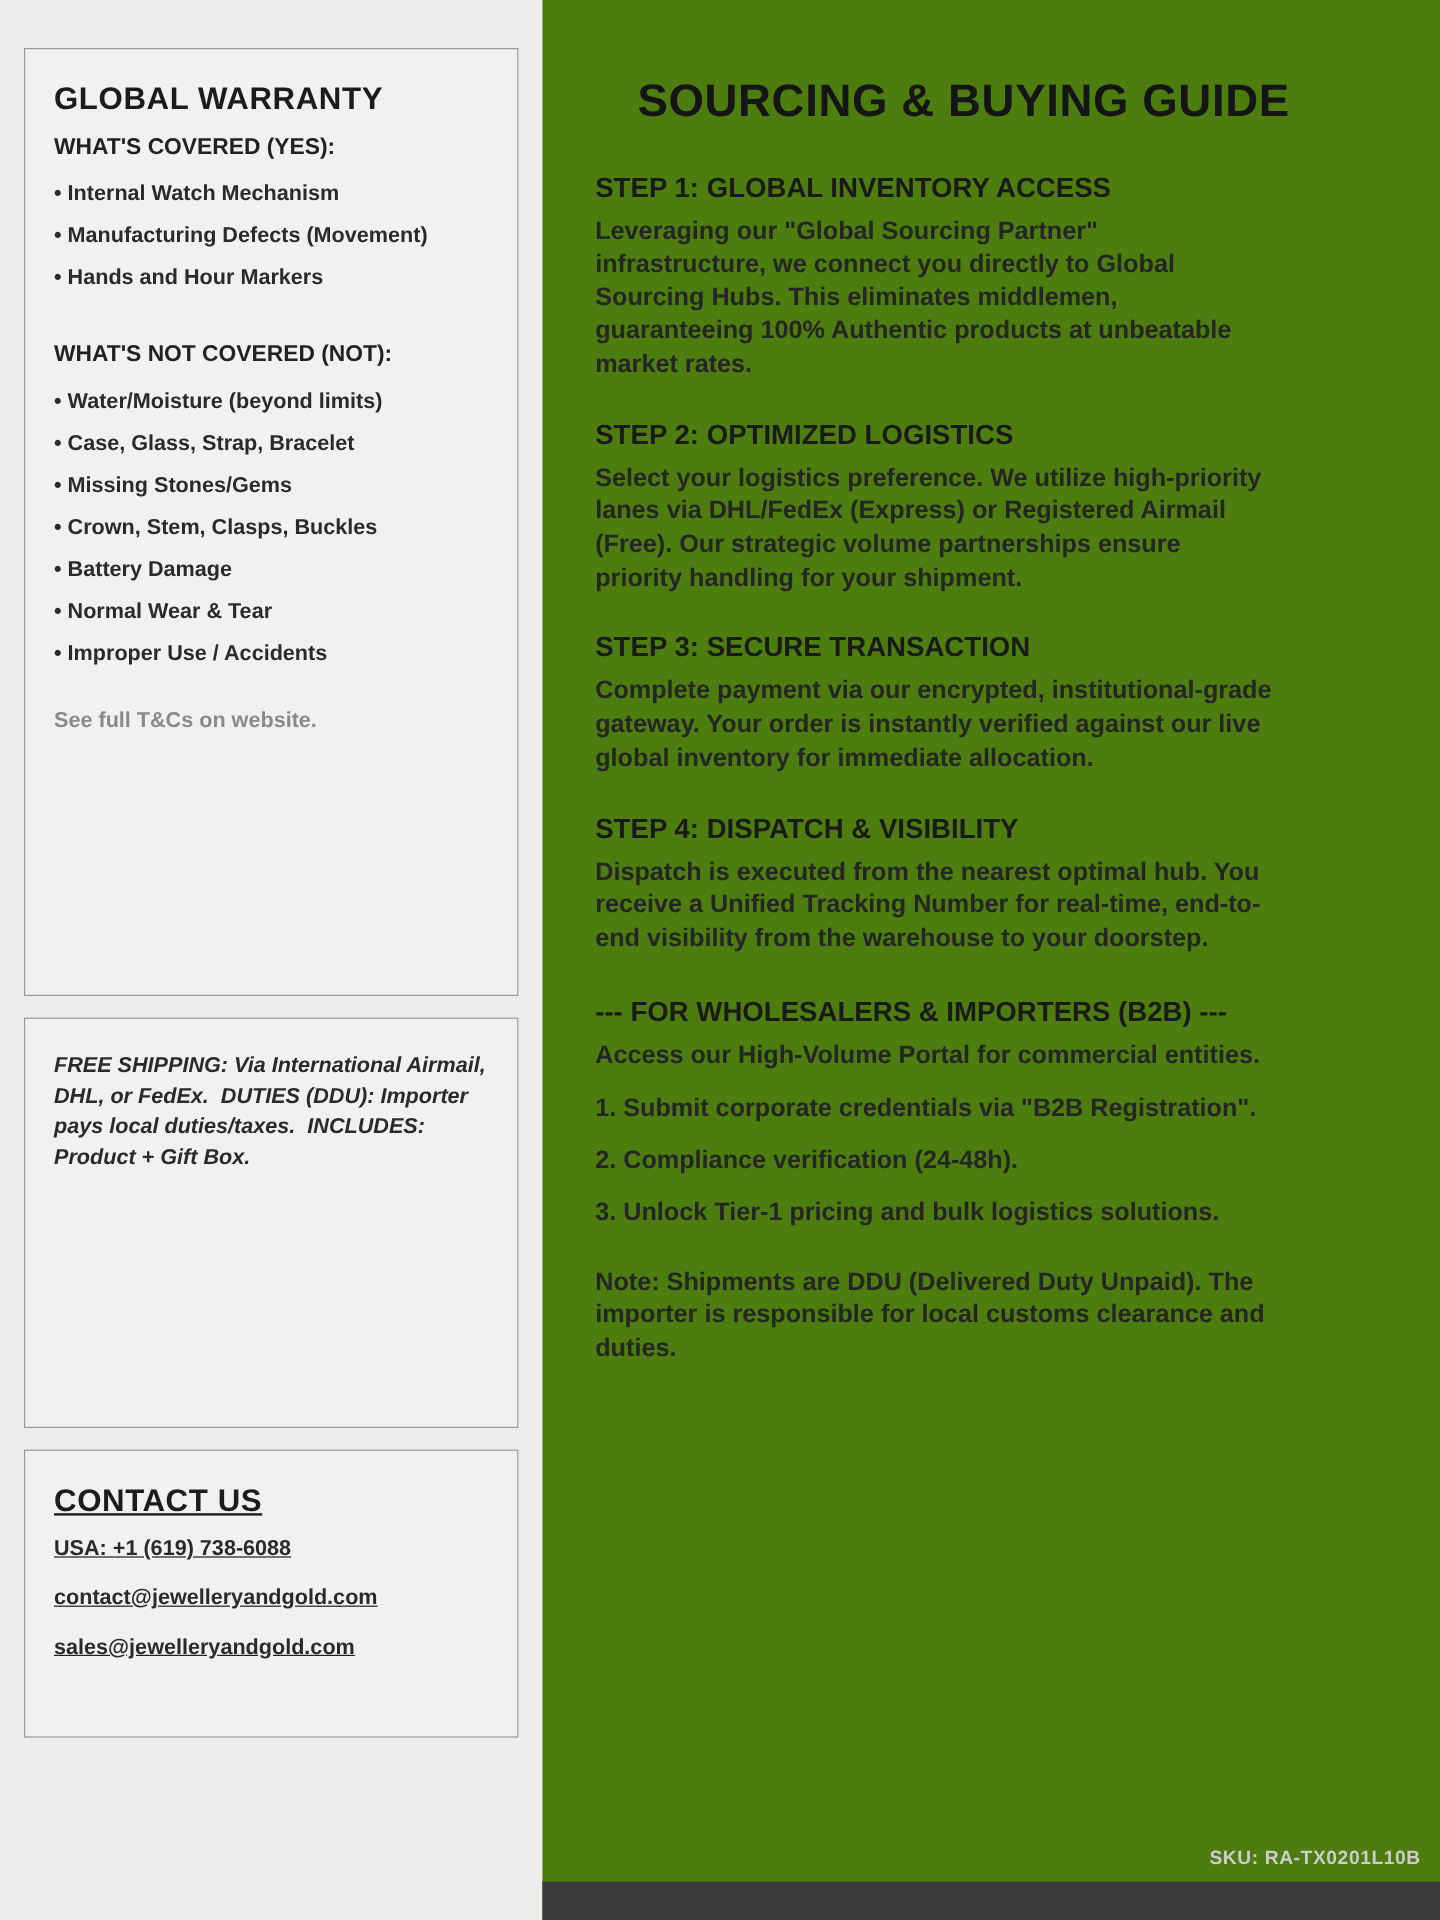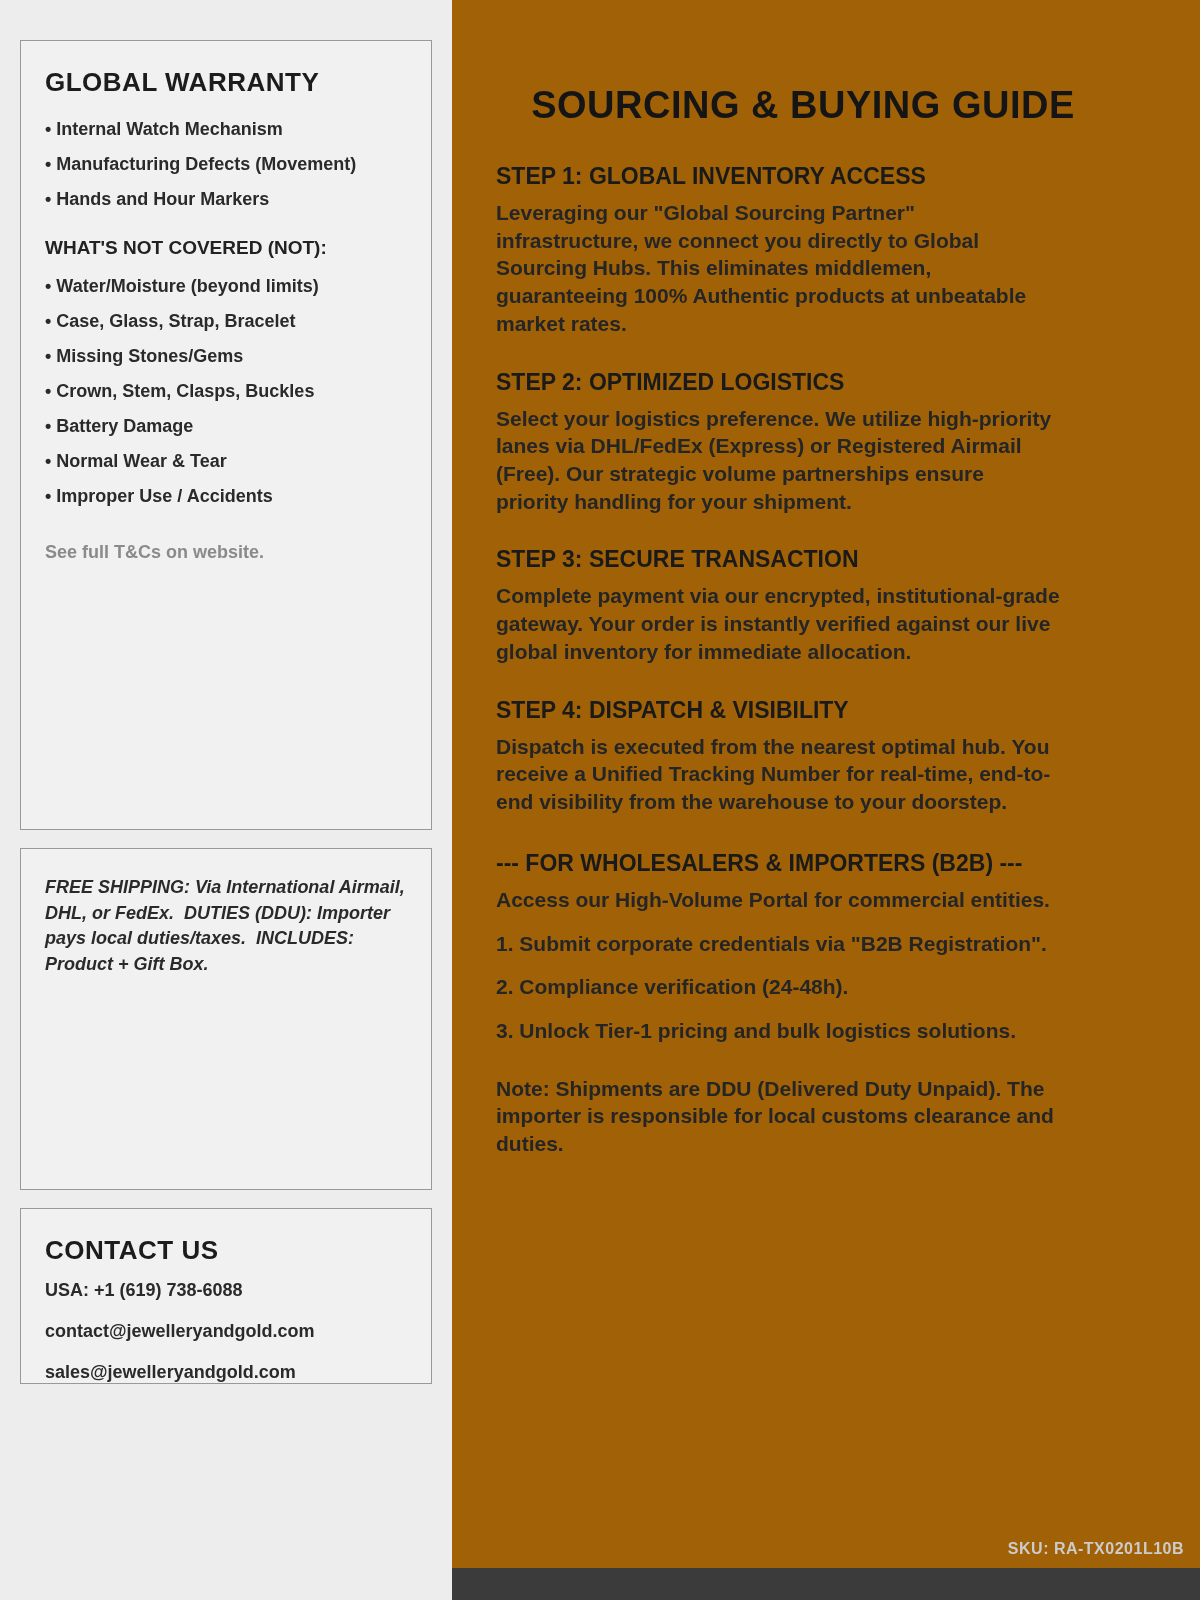--- a/index.html
+++ b/index.html
@@ -23,36 +23,36 @@
     padding: 40px 20px 0 20px;
   }
   .box {
     background: #f1f1f1;
     border: 1px solid #999999;
     padding: 26px 24px;
     margin-bottom: 18px;
   }
   .box-warranty { height: 790px; }
   .box-terms    { height: 342px; }
-  .box-contact  { height: 176px; }
+  .box-contact  { height: 240px; text-decoration: underline; }
 
   .box-title {
     font-size: 26px;
     font-weight: 800;
     letter-spacing: 0.5px;
     color: #1c1c1c;
     margin-bottom: 14px;
   }
   .sub-heading {
     font-size: 19px;
     font-weight: 800;
     color: #222222;
     margin-bottom: 10px;
   }
-  .sub-heading.not-covered { margin-top: 20px; }
+  .sub-heading.not-covered { margin-top: 36px; }
   .bullet-list { list-style: none; }
   .bullet-list li {
     font-size: 18px;
     font-weight: 600;
     color: #2a2a2a;
     line-height: 1.28;
     padding: 6px 0;
   }
   .bullet-list li::before { content: "\2022\00a0"; color: #2a2a2a; }
   .footnote {
@@ -73,22 +73,22 @@
     font-size: 18px;
     font-weight: 700;
     color: #2a2a2a;
     margin-bottom: 20px;
   }
 
   
   .main {
     position: absolute;
     left: 452px; top: 0; right: 0; bottom: 0;
-    background: #a16207;
-    padding: 84px 140px 0 44px;
+    background: #4d7c0f;
+    padding: 64px 140px 0 44px;
   }
   .page-title {
     font-size: 38px;
     font-weight: 800;
     letter-spacing: 0.5px;
     color: #151515;
     text-align: center;
     margin-left: -60px;  
     margin-right: -110px;
     margin-bottom: 36px;
@@ -132,20 +132,21 @@
 </style>
 </head>
 <body>
 
 <div class="page">
 
   <aside class="sidebar">
 
     <section class="box box-warranty">
       <h2 class="box-title">GLOBAL WARRANTY</h2>
+      <h3 class="sub-heading">WHAT'S COVERED (YES):</h3>
       <ul class="bullet-list">
         <li>Internal Watch Mechanism</li>
         <li>Manufacturing Defects (Movement)</li>
         <li>Hands and Hour Markers</li>
       </ul>
       <h3 class="sub-heading not-covered">WHAT'S NOT COVERED (NOT):</h3>
       <ul class="bullet-list">
         <li>Water/Moisture (beyond limits)</li>
         <li>Case, Glass, Strap, Bracelet</li>
         <li>Missing Stones/Gems</li>

